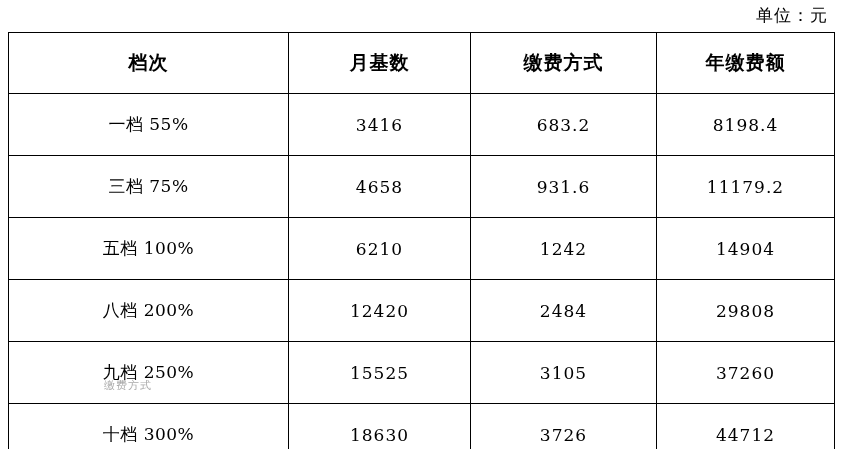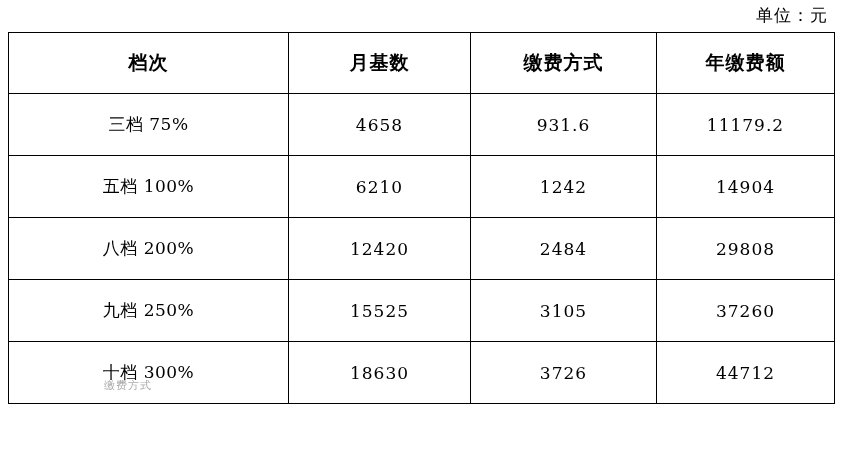--- a/index.html
+++ b/index.html
@@ -103,20 +103,26 @@
       <thead>
         <tr>
           <th>档次</th>
           <th>月基数</th>
           <th>缴费方式</th>
           <th>年缴费额</th>
         </tr>
       </thead>
       <tbody>
         <tr>
+          <td class="tier">一档 55%</td>
+          <td class="num">3416</td>
+          <td class="num">683.2</td>
+          <td class="num">8198.4</td>
+        </tr>
+        <tr>
           <td class="tier">三档 75%</td>
           <td class="num">4658</td>
           <td class="num">931.6</td>
           <td class="num">11179.2</td>
         </tr>
         <tr>
           <td class="tier">五档 100%</td>
           <td class="num">6210</td>
           <td class="num">1242</td>
           <td class="num">14904</td>

